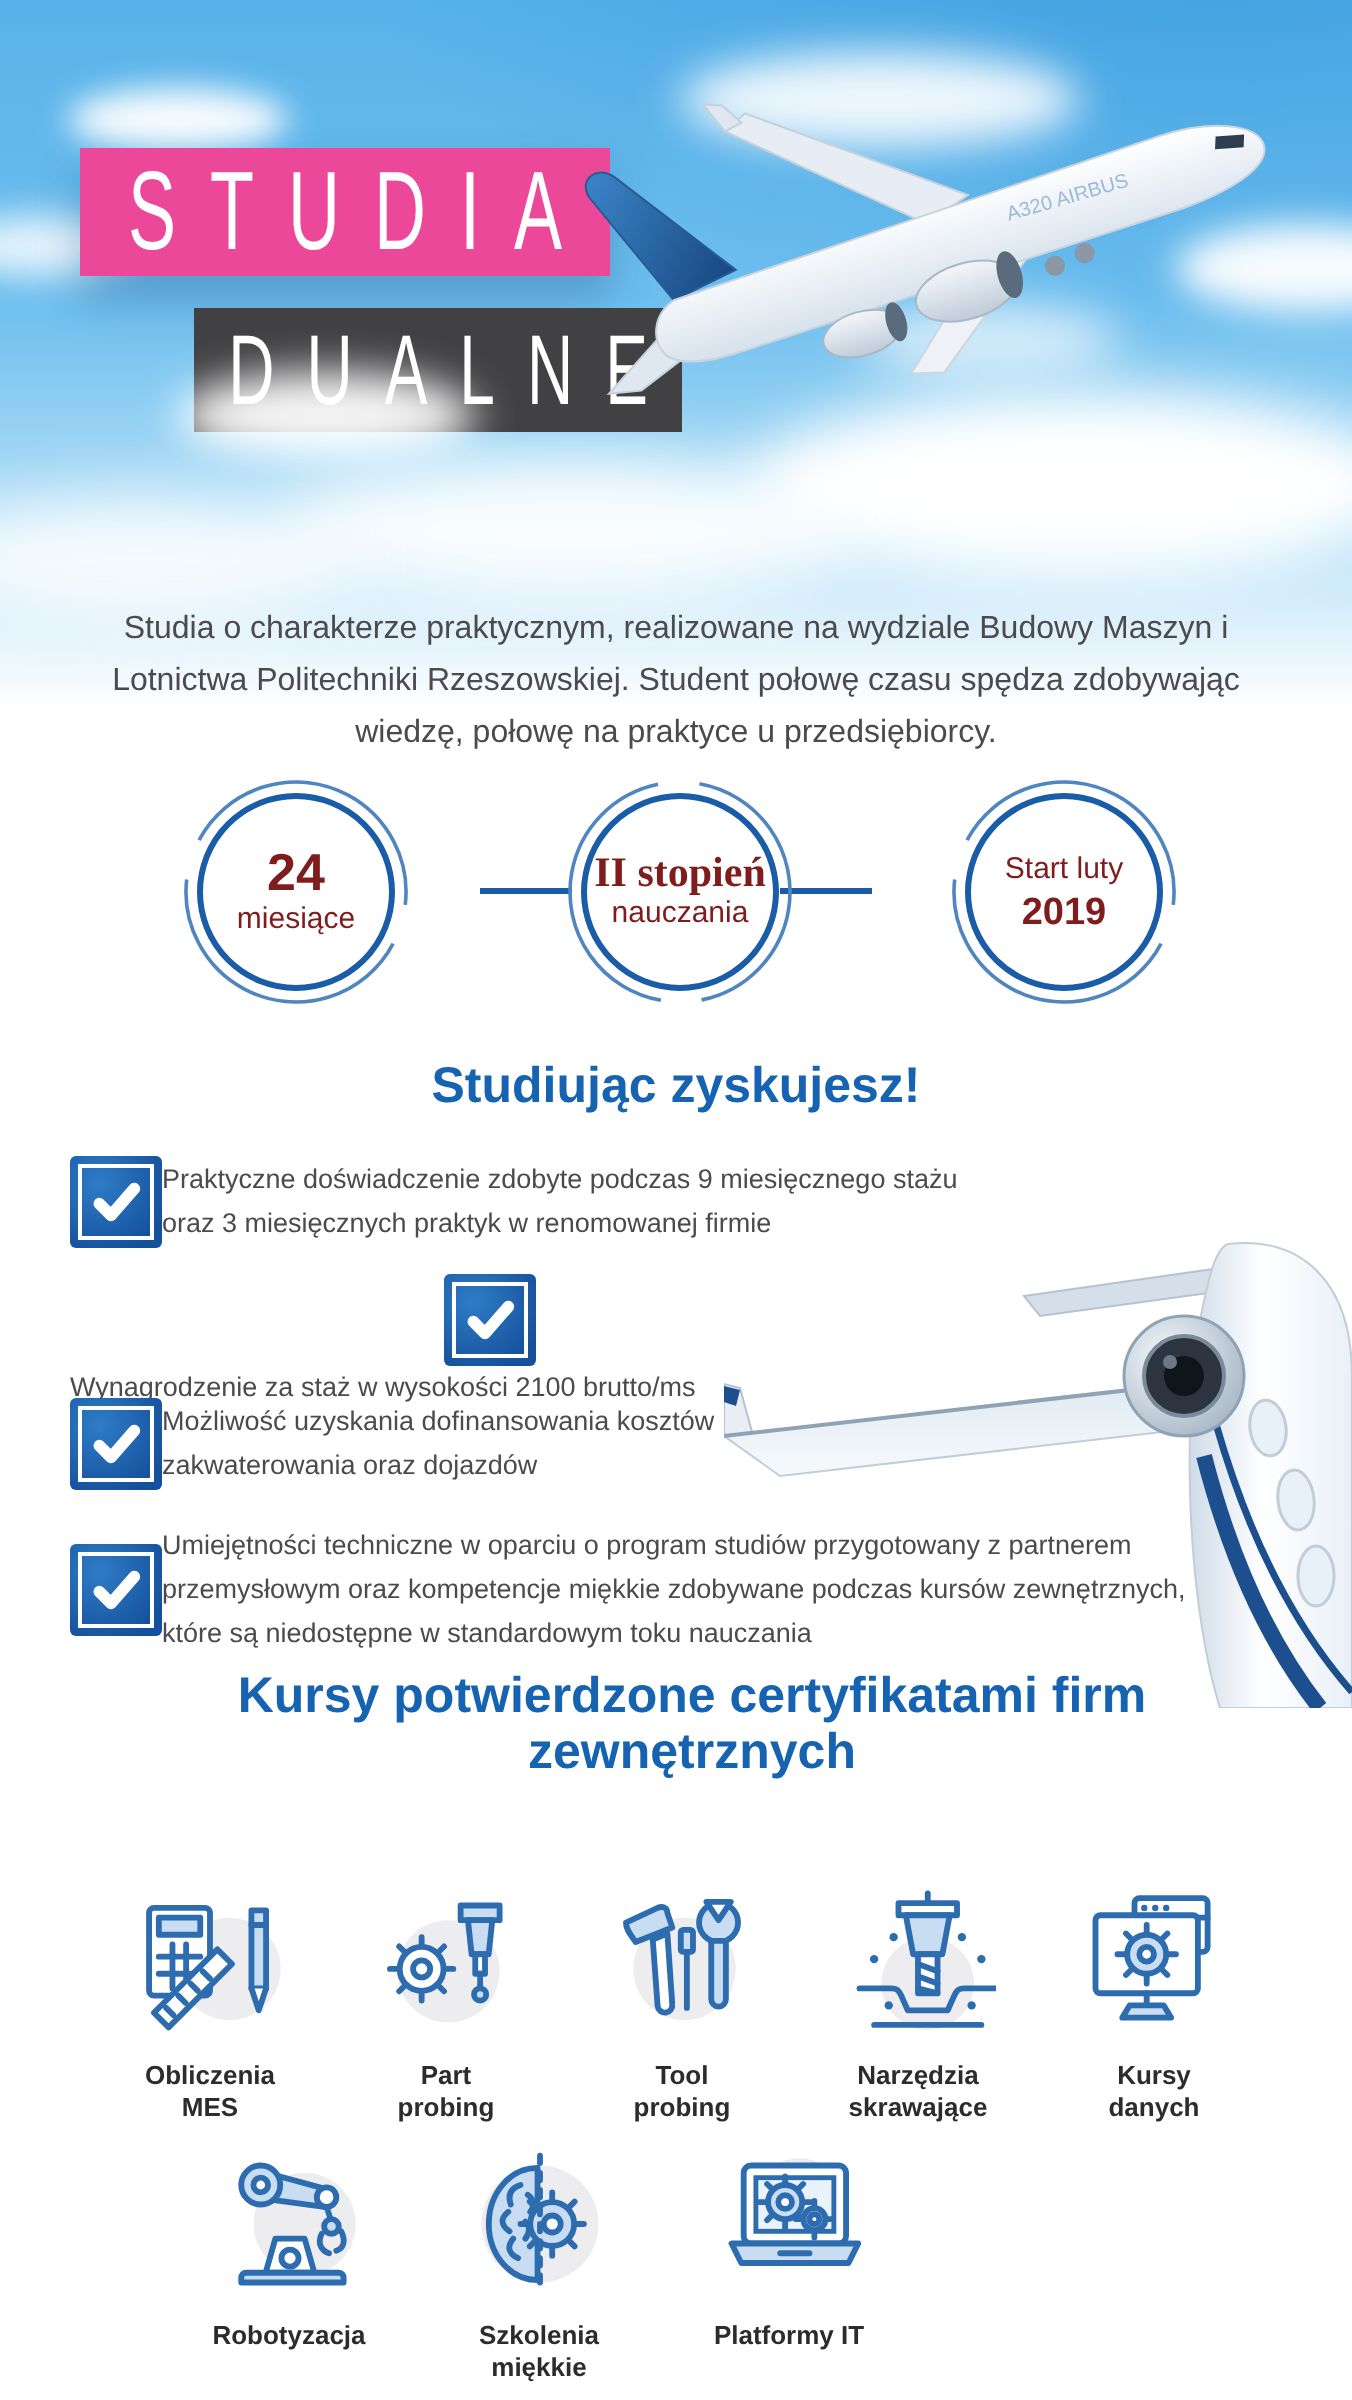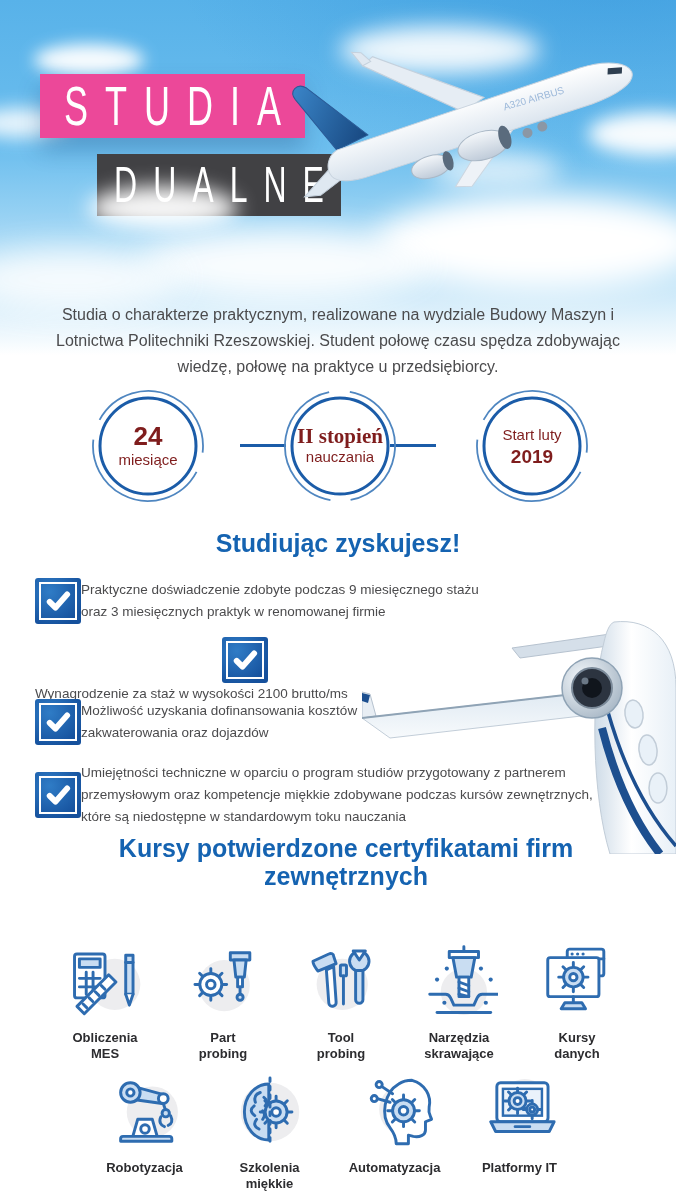--- a/index.html
+++ b/index.html
@@ -351,33 +351,20 @@
         <path class="fl" d="M31,9 c-11,0 -20,10 -20,23 s9,23 20,23 Z"></path>
         <path class="st" d="M24,16 q-6,2 -4,8 M19,27 q-5,4 .5,8 M21,38 q-4,5 2,8 M27,20 q4,3 1,7 M26,31 q3,3 0,7"></path>
         <path class="st" d="M24,32 H50 M37,19 V45 M27.8,22.8 L46.2,41.2 M46.2,22.8 L27.8,41.2"></path>
         <circle class="fl" cx="37" cy="32" r="9"></circle>
         <circle class="wh" cx="37" cy="32" r="3.5"></circle>
         <path class="st" stroke-dasharray="3 4" d="M32,4 V60"></path>
       </svg>
       <div class="lbl w85">Szkolenia miękkie</div>
     </div>
 
-    <div class="course">
-      <svg class="ic" viewBox="0 0 64 64">
-        <circle class="bg" cx="40" cy="30" r="21"></circle>
-        <path class="wh" d="M46,6 C57,9 62,19 60,28 C59,33 61,35 62,38 L57,40 L57,47 C57,51 52,53 47,52 L43,51 L43,58 L33,58 C33,53 31,49 28,45 C20,35 23,16 35,9 C38,7 42,6 46,6 Z"></path>
-        <path class="st" d="M26,31 H52 M39,18 V44 M29.8,21.8 L48.2,40.2 M48.2,21.8 L29.8,40.2"></path>
-        <circle class="fl" cx="39" cy="31" r="9"></circle>
-        <circle class="wh" cx="39" cy="31" r="3.5"></circle>
-        <path class="st" d="M21,11 L30,17 M17.5,21 L28,24"></path>
-        <circle class="wh" cx="19" cy="9.5" r="2.5"></circle>
-        <circle class="wh" cx="15" cy="21" r="2.5"></circle>
-      </svg>
-      <div class="lbl">Automatyzacja</div>
-    </div>
 
     <div class="course">
       <svg class="ic" viewBox="0 0 64 64">
         <circle class="bg" cx="36" cy="24" r="19"></circle>
         <rect class="wh" x="13" y="8" width="42" height="32" rx="3"></rect>
         <rect x="18" y="13" width="32" height="22" fill="#eaf2fb" stroke="#2e6cb0" stroke-width="2"></rect>
         <path class="st" d="M19.5,23 H40.5 M30,12.5 V33.5 M22.6,15.6 L37.4,30.4 M37.4,15.6 L22.6,30.4"></path>
         <circle class="fl" cx="30" cy="23" r="7"></circle>
         <circle class="wh" cx="30" cy="23" r="2.8"></circle>
         <path class="st" d="M34.5,30 H49.5 M42,22.5 V37.5"></path>

